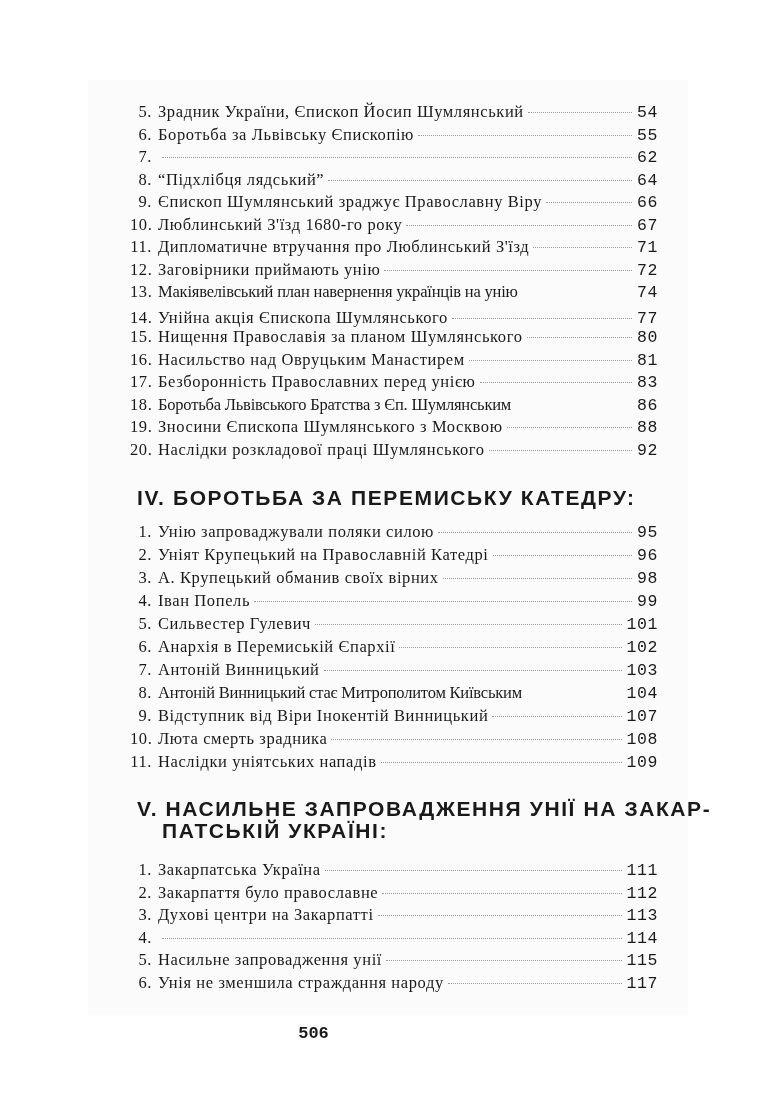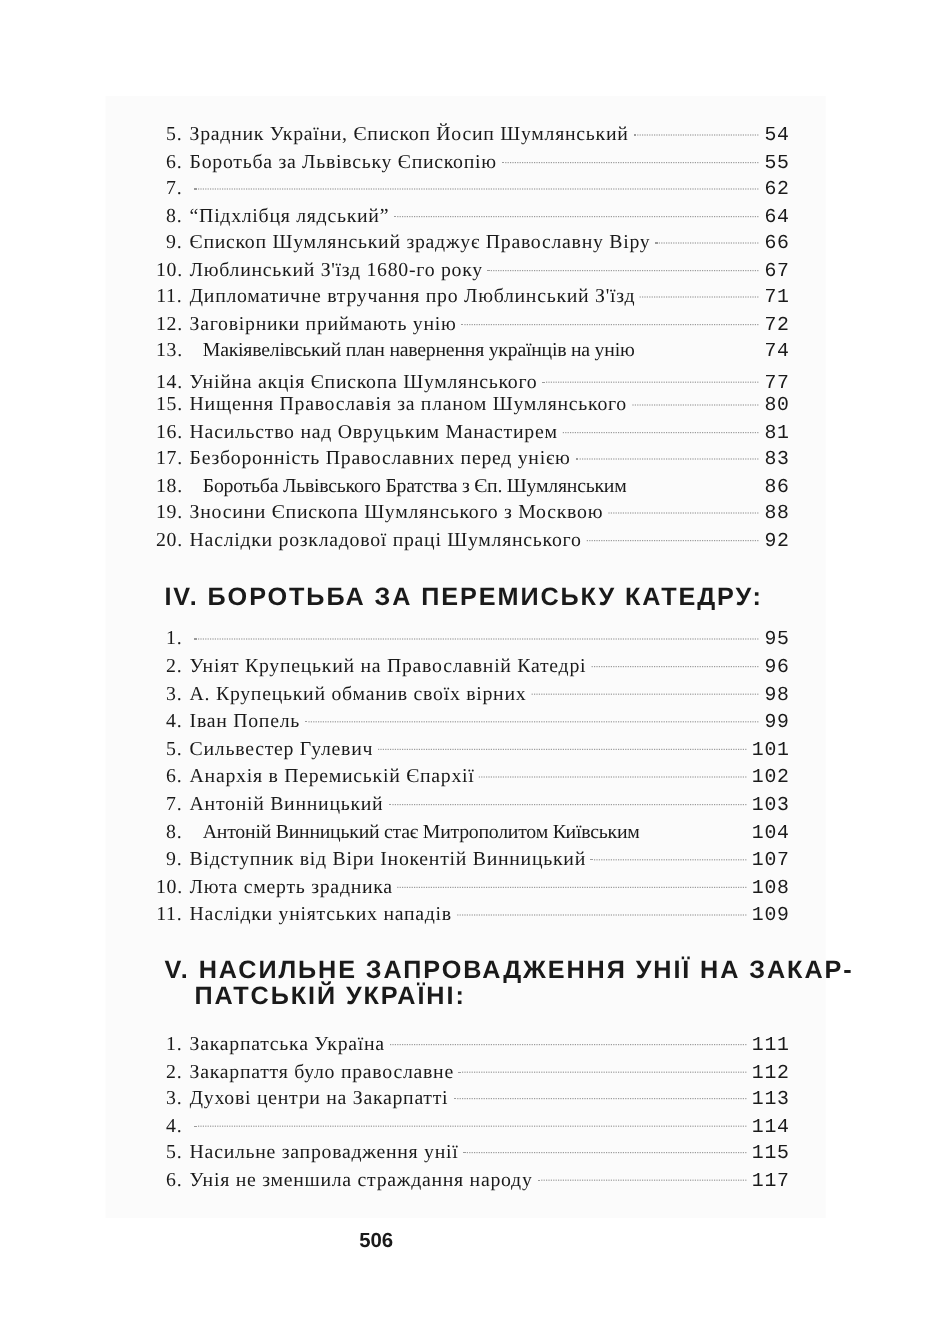--- a/index.html
+++ b/index.html
@@ -12,35 +12,35 @@
     background:#fbfbfb;
   }
   .toc-block { position:absolute; left:0; width:775px; }
   .entry {
     position:absolute; left:130px; width:528px; height:22px;
     display:flex; align-items:baseline; font-size:16.5px; letter-spacing:0.6px;
     white-space:nowrap;
   }
   .entry .num { display:inline-block; text-align:right; width:22px; margin-right:6px; }
   .entry .title { flex:0 1 auto; overflow:hidden;text-align:right; }
-  .entry .title.tight { letter-spacing:-0.2px;margin-left:11px; }
+  .entry .title.tight { letter-spacing:-0.2px; }
   .entry .leader {
     flex:1 1 auto; margin:0 4px; border-bottom:1px dotted #9a9a9a; height:1px;
     position:relative; top:-4px; min-width:10px;
   }
   .entry .leader.none { border-bottom:none; }
   .entry .page { flex:0 0 auto; text-align:right; min-width:22px;font-family:Liberation Mono, monospace; }
   .heading {
     position:absolute; left:137px; font-family:"Liberation Sans","DejaVu Sans",sans-serif;
     font-weight:bold; font-size:21px; letter-spacing:1.6px; color:#1a1a1a; line-height:22px;
   }
   .heading .cont { display:block; padding-left:25px; }
   .page-number {
     position:absolute; left:0; width:627px; top:1024px; text-align:center;
-    font-family:Liberation Sans, sans-serif; font-weight:bold; font-size:17px; color:#1a1a1a;
+    font-family:Liberation Mono, monospace; font-weight:bold; font-size:17px; color:#1a1a1a;
   }
 </style>
 </head>
 <body>
 
 <div class="page-tint"></div>
 
 <div class="toc-block">
   <div class="entry" style="top:102px">
       <span class="num">5.</span>
@@ -136,20 +136,21 @@
       <span class="title">Наслідки розкладової праці Шумлянського</span>
       <span class="leader"></span>
       <span class="page">92</span>
     </div>
 </div>
 
 <div class="heading" style="top:487px">IV. БОРОТЬБА ЗА ПЕРЕМИСЬКУ КАТЕДРУ:</div>
 <div class="toc-block">
   <div class="entry" style="top:522px">
       <span class="num">1.</span>
+      <span class="title">Унію запроваджували поляки силою</span>
       <span class="leader"></span>
       <span class="page">95</span>
     </div>
   <div class="entry" style="top:545px">
       <span class="num">2.</span>
       <span class="title">Уніят Крупецький на Православній Катедрі</span>
       <span class="leader"></span>
       <span class="page">96</span>
     </div>
   <div class="entry" style="top:568px">

